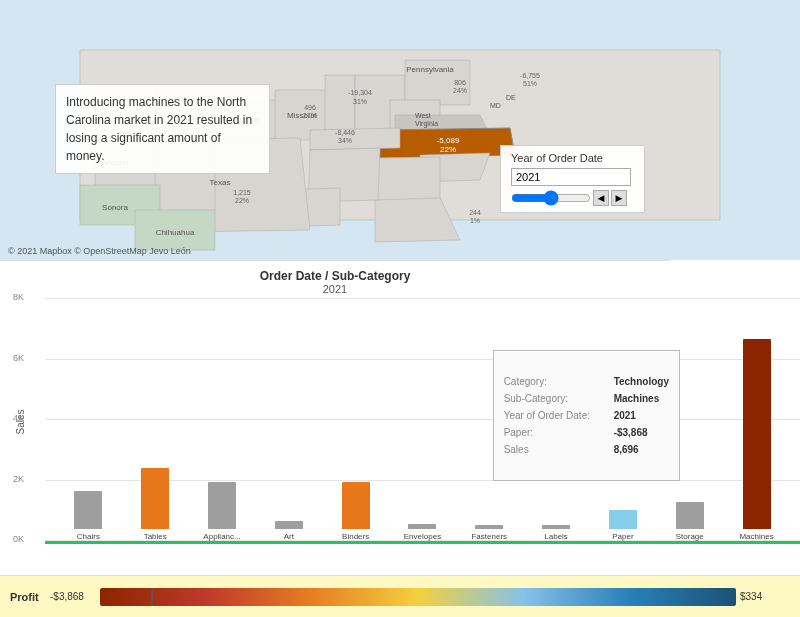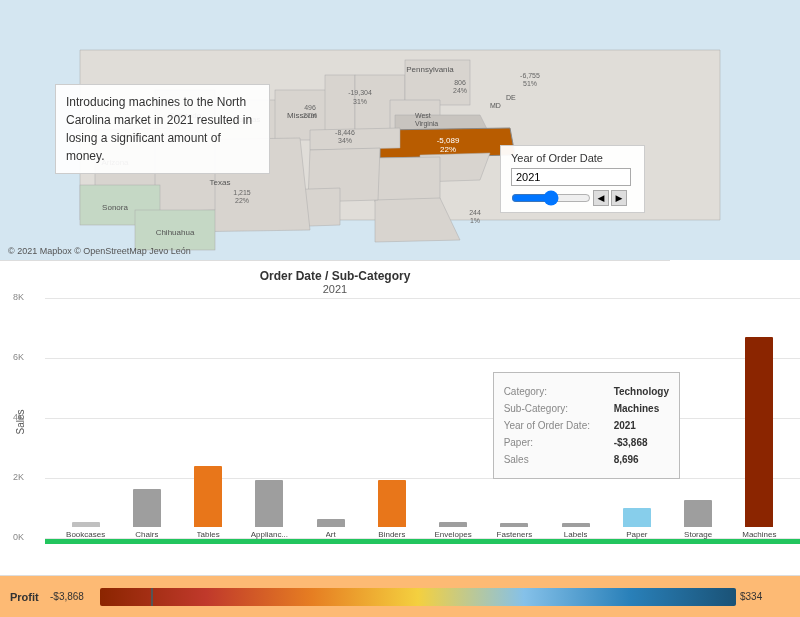--- a/index.html
+++ b/index.html
@@ -130,21 +130,21 @@
       transform: translateY(-50%) rotate(-90deg);
       font-size: 10px;
       color: #555;
       white-space: nowrap;
     }
 
     .chart-inner {
       width: 100%;
       height: 100%;
       position: relative;
-      border-bottom: 5px solid #22c55e;
+      border-bottom: 3px solid #22c55e;
     }
 
     
     .y-gridline {
       position: absolute;
       left: 0; right: 0;
       border-top: 1px solid #e5e5e5;
       font-size: 9px;
       color: #888;
     }
@@ -191,41 +191,41 @@
       text-overflow: ellipsis;
     }
 
     
     .chart-tooltip {
       position: absolute;
       right: 120px;
       bottom: 60px;
       background: rgba(250,250,250,0.97);
       border: 1px solid #bbb;
-      padding: 10px 10px;
+      padding: 22px 10px;
       font-size: 10px;
       color: #333;
       line-height: 1.7;
       z-index: 20;
       pointer-events: none;
     }
     .chart-tooltip .tt-label {
       color: #888;
       display: inline-block;
       width: 110px;
     }
     .chart-tooltip .tt-val {
       font-weight: bold;
     }
 
     
     #profit-section {
       width: 800px;
       height: 42px;
-      background: #fdba74;
+      background: #fef9c3;
       border-top: 1px solid #ddd;
       display: flex;
       align-items: center;
       padding: 0 10px;
       position: relative;
     }
     .profit-label {
       font-size: 11px;
       font-weight: bold;
       color: #333;
@@ -384,24 +384,20 @@
           <span>4K</span>
         </div>
       <div class="y-gridline" style="bottom:25%;">
           <span>2K</span>
         </div>
       <div class="y-gridline" style="bottom:0;">
           <span>0K</span>
         </div>
 
       <div class="bars-container" id="bars-container">
-      <div class="bar-group">
-            <div class="bar" style="background-color: rgb(192, 192, 192); height: 4.75px;"></div>
-            <div class="bar-label">Bookcases</div>
-          </div>
           <div class="bar-group">
             <div class="bar" style="background-color: rgb(158, 158, 158); height: 38px;"></div>
             <div class="bar-label">Chairs</div>
           </div>
           <div class="bar-group">
             <div class="bar" style="background-color: rgb(232, 118, 26); height: 60.8px;"></div>
             <div class="bar-label">Tables</div>
           </div>
           <div class="bar-group">
             <div class="bar" style="background-color: rgb(158, 158, 158); height: 47.5px;"></div>

